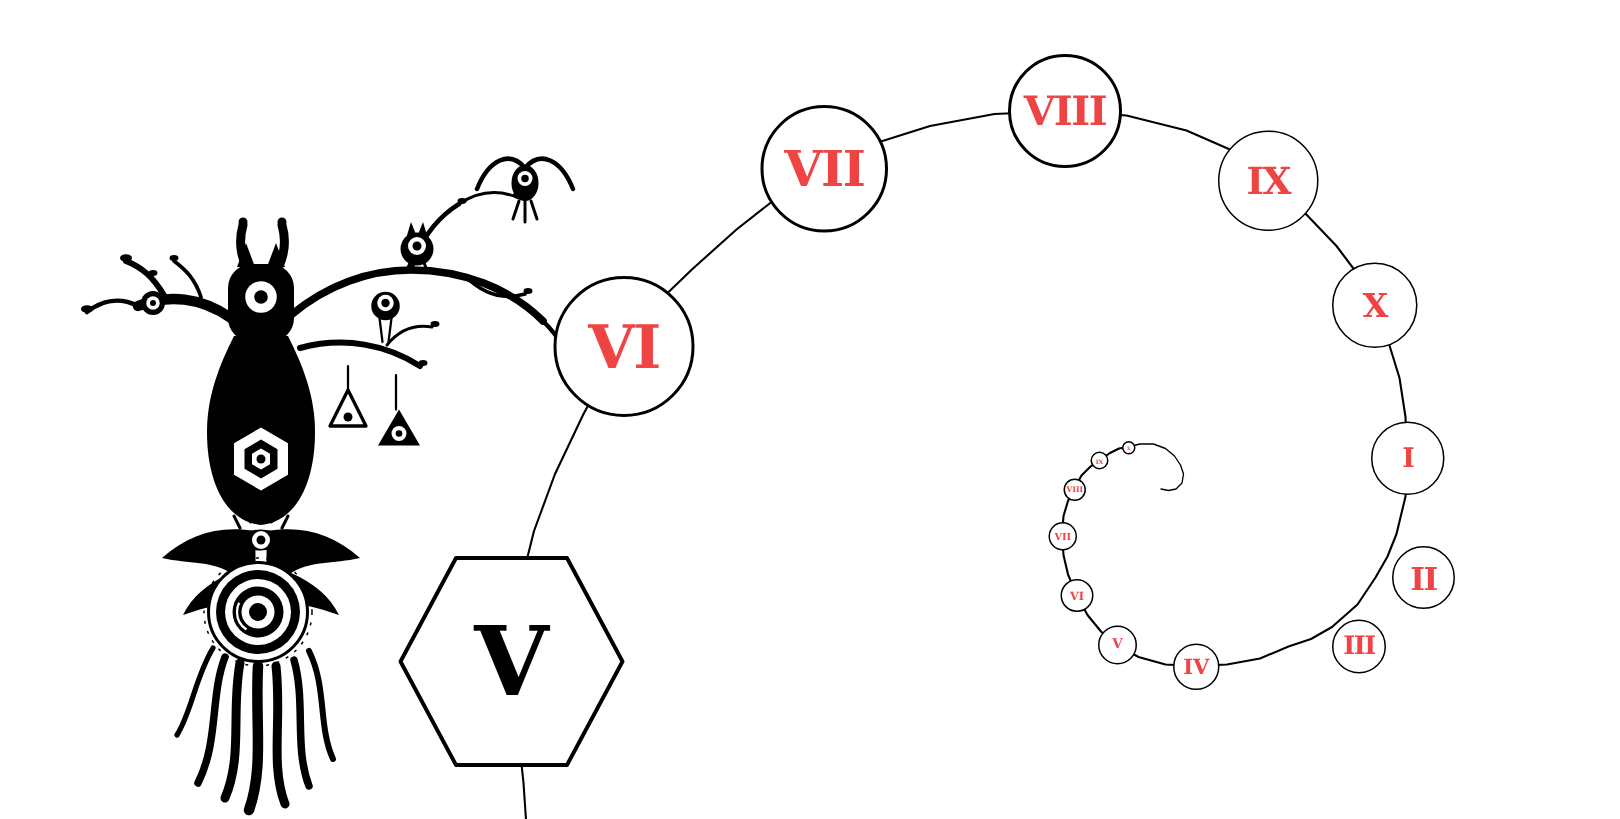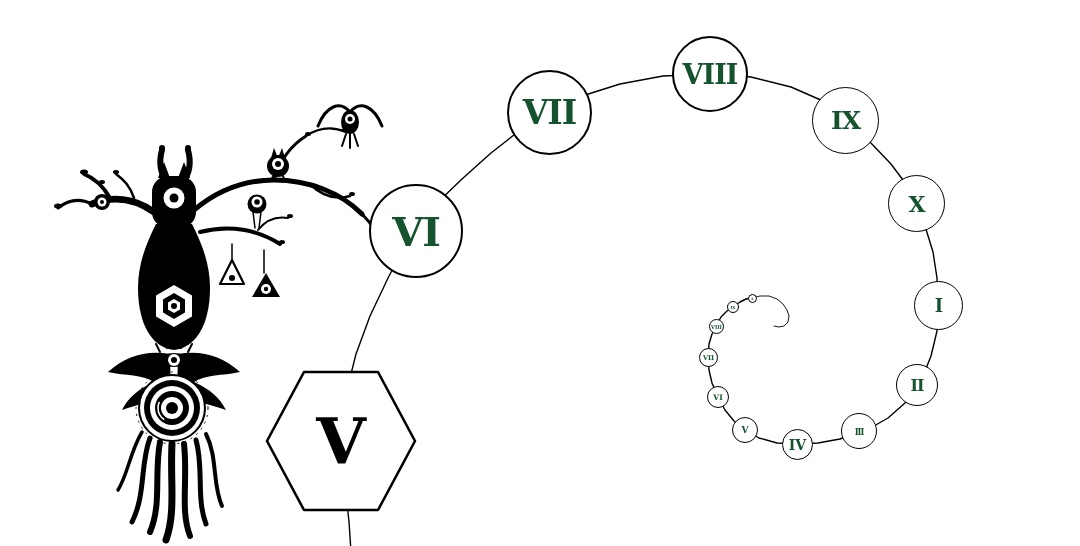--- a/index.html
+++ b/index.html
@@ -2,21 +2,21 @@
 <html><head>
 <meta charset="utf-8">
 <style>
   html,body{margin:0;padding:0;background:#fff;}
   .stage{position:relative;width:1080px;height:546px;background:#fff;overflow:hidden;
          font-family:"DejaVu Serif", serif;}
   .map-svg{position:absolute;left:0;top:0;z-index:1;}
   .illustration{position:absolute;left:50px;top:92px;width:340px;height:455px;z-index:2;}
   .node{position:absolute;z-index:3;background:#fff;border-style:solid;border-color:#000;
         border-radius:50%;display:flex;align-items:center;justify-content:center;
-        font-weight:700;color:#14532d;letter-spacing:-1px;box-sizing:border-box;cursor:pointer;}
+        font-weight:700;color:#ef4444;letter-spacing:-1px;box-sizing:border-box;cursor:pointer;}
   .node.tiny{letter-spacing:0;}
   .hex-label{position:absolute;left:281px;top:399px;width:120px;height:84px;z-index:3;
         display:flex;align-items:center;justify-content:center;font-weight:700;
         font-size:64px;color:#000;cursor:pointer;}
 </style>
 </head>
 <body>
 
 <div class="stage">
 
@@ -138,22 +138,22 @@
   </svg>
 
   <div class="hex-label">V</div>
 
   <div class="node" style="left:369px;top:184px;width:94px;height:94px;border-width:2.2px;font-size:40px;">VI</div>
   <div class="node" style="left:507px;top:70px;width:85px;height:85px;border-width:2px;font-size:33px;">VII</div>
   <div class="node" style="left:672px;top:36px;width:76px;height:76px;border-width:2px;font-size:27px;">VIII</div>
   <div class="node" style="left:812px;top:87px;width:67px;height:67px;border-width:1.8px;font-size:25px;">IX</div>
   <div class="node" style="left:888px;top:175px;width:57px;height:57px;border-width:1.8px;font-size:22px;">X</div>
   <div class="node" style="left:914px;top:281px;width:49px;height:49px;border-width:1.6px;font-size:18px;">I</div>
-  <div class="node" style="left:896px;top:364px;width:42px;height:42px;border-width:1.5px;font-size:16px;">II</div>
-  <div class="node" style="left:841px;top:413px;width:36px;height:36px;border-width:1.4px;font-size:10px;font-family:Liberation Serif, serif;">III</div>
+  <div class="node" style="left:928px;top:364px;width:42px;height:42px;border-width:1.5px;font-size:21px;">II</div>
+  <div class="node" style="left:888px;top:413px;width:36px;height:36px;border-width:1.4px;font-size:17px;">III</div>
   <div class="node tiny" style="left:782px;top:429px;width:31px;height:31px;border-width:1.3px;font-size:14px;">IV</div>
   <div class="node tiny" style="left:732px;top:417px;width:26px;height:26px;border-width:1.2px;font-size:9px;">V</div>
   <div class="node tiny" style="left:707px;top:386px;width:22px;height:22px;border-width:1.1px;font-size:7.5px;">VI</div>
   <div class="node tiny" style="left:699px;top:348px;width:19px;height:19px;border-width:1px;font-size:6.5px;">VII</div>
   <div class="node tiny" style="left:709px;top:319px;width:15px;height:15px;border-width:0.9px;font-size:5px;">VIII</div>
   <div class="node tiny" style="left:727px;top:301px;width:12px;height:12px;border-width:0.8px;font-size:4px;">IX</div>
   <div class="node tiny" style="left:748px;top:294px;width:9px;height:9px;border-width:0.7px;font-size:3px;">X</div>
 
 </div>
 

